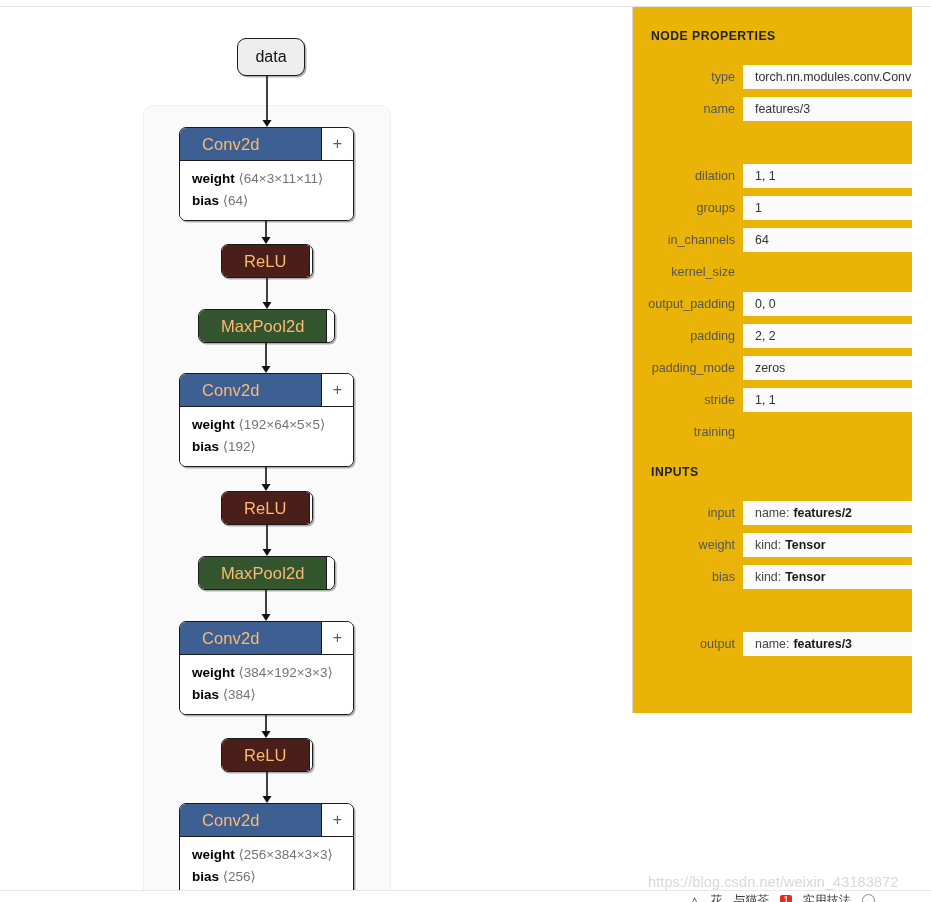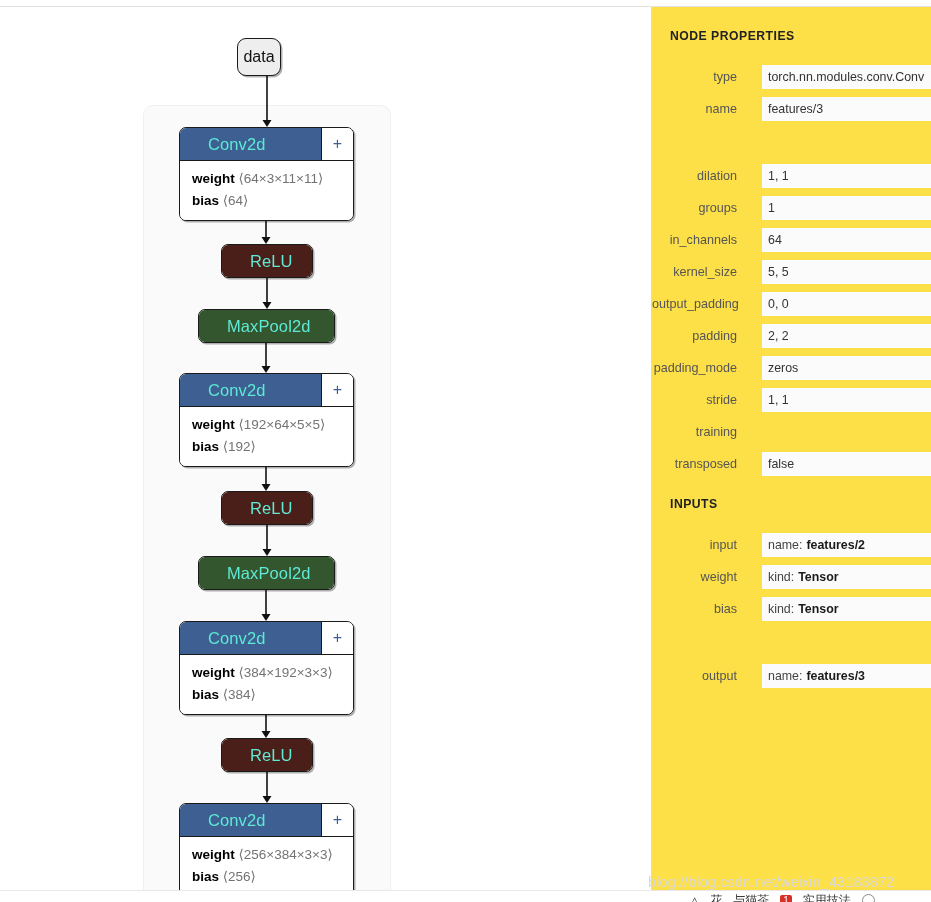--- a/index.html
+++ b/index.html
@@ -70,23 +70,23 @@
   .node-head {
     display: flex;
     align-items: stretch;
     height: 32px;
   }
 
   .node-title {
     flex: 1 1 auto;
     display: flex;
     align-items: center;
-    padding: 0 28px;
+    padding: 0 22px;
     font-size: 16.5px;
-    color: #5eead4;
+    color: #fdba74;
     letter-spacing: 0.1px;
     white-space: nowrap;
   }
 
   .node-plus {
     flex: 0 0 32px;
     display: flex;
     align-items: center;
     justify-content: center;
     background: #ffffff;
@@ -134,24 +134,24 @@
   }
 
   
   .edge { position: absolute; overflow: visible; }
   .edge line { stroke: #111111; stroke-width: 1.6; }
   .edge polygon { fill: #111111; }
 
   
   #sidebar {
     position: absolute;
-    top: 7px; left: 651px;
+    top: 7px; left: 632px;
     width: 280px;
-    height: 895px;
-    background: #fde047;
+    height: 706px;
+    background: #eab308;
     border-left: 1px solid #d9d9d9;
     overflow: hidden;
   }
 
   .sb-section-title {
     font-size: 12.2px;
     font-weight: bold;
     color: #222222;
     letter-spacing: 0.5px;
     padding-left: 18px;
@@ -160,34 +160,34 @@
   .sb-row {
     display: flex;
     align-items: center;
     height: 24px;
     margin-bottom: 8px;
   }
 
   .sb-label {
     flex: 0 0 110px;
     text-align: right;
-    padding-right: 25px;
+    padding-right: 8px;
     font-size: 12.6px;
     color: #555555;
     white-space: nowrap;
     overflow: hidden;
   }
 
   .sb-value {
     flex: 1 1 auto;
     height: 24px;
     background: #fbfbfb;
     display: flex;
     align-items: center;
-    padding: 0 6px;
+    padding: 0 12px;
     font-size: 12.4px;
     color: #333333;
     white-space: nowrap;
     overflow: hidden;
   }
   .sb-value .pfx { color: #444444; margin-right: 4px; }
   .sb-value .strong { font-weight: bold; color: #1a1a1a; }
 
   .sec-gap-lg { height: 22px; }
   .sec-gap-sm { height: 13px; }
@@ -317,21 +317,21 @@
             <div class="node-title">Conv2d</div>
             <div class="node-plus">+</div>
           </div>
           <div class="node-body">
             <div class="attr-line"><span class="k">weight</span> <span class="v">⟨256×384×3×3⟩</span></div>
             <div class="attr-line"><span class="k">bias</span> <span class="v">⟨256⟩</span></div>
           </div>
         </div>
       </div>
 
-    <div class="io-node" id="io-data" style="left:237px; top:31px; width:44px; height:38px;">
+    <div class="io-node" id="io-data" style="left:237px; top:31px; width:68px; height:38px;">
       <span>data</span>
     </div>
 
     <svg class="edge" id="edge-layer" style="left:0; top:0; width:650px; height:895px;">
         <line x1="267" y1="69" x2="267" y2="114"></line>
         <polygon points="262.5,113 271.5,113 267,120"></polygon>
         <line x1="266" y1="214" x2="266" y2="231"></line>
         <polygon points="261.5,230 270.5,230 266,237"></polygon>
         <line x1="267" y1="271" x2="267" y2="296"></line>
         <polygon points="262.5,295 271.5,295 267,302"></polygon>
@@ -388,23 +388,20 @@
           </div>
         </div>
         <div class="sb-row">
           <div class="sb-label">in_channels</div>
           <div class="sb-value">
             <span>64</span>
           </div>
         </div>
         <div class="sb-row">
           <div class="sb-label">kernel_size</div>
-          <div class="sb-value">
-            <span>5, 5</span>
-          </div>
         </div>
         <div class="sb-row">
           <div class="sb-label">output_padding</div>
           <div class="sb-value">
             <span>0, 0</span>
           </div>
         </div>
         <div class="sb-row">
           <div class="sb-label">padding</div>
           <div class="sb-value">
@@ -418,26 +415,20 @@
           </div>
         </div>
         <div class="sb-row">
           <div class="sb-label">stride</div>
           <div class="sb-value">
             <span>1, 1</span>
           </div>
         </div>
         <div class="sb-row">
           <div class="sb-label">training</div>
-        </div>
-        <div class="sb-row">
-          <div class="sb-label">transposed</div>
-          <div class="sb-value">
-            <span>false</span>
-          </div>
         </div>
       </div>
 
     <div class="sec-gap-sm"></div>
     <div class="sb-section-title">INPUTS</div>
     <div class="sec-gap-lg"></div>
     <div id="sb-inputs">
         <div class="sb-row">
           <div class="sb-label">input</div>
           <div class="sb-value">
@@ -468,21 +459,21 @@
           <div class="sb-label">output</div>
           <div class="sb-value">
             <span class="pfx">name:</span>
             <span class="strong">features/3</span>
           </div>
         </div>
       </div>
 
   </div>
 
-  <div class="watermark">blog://blog.csdn.net/weixin_43183872</div>
+  <div class="watermark">https://blog.csdn.net/weixin_43183872</div>
 
   <div class="os-bar">
     <div class="os-bar-inner">
       <span>△</span>
       <span>花</span>
       <span>与猫茶</span>
       <span class="os-chip">1</span>
       <span>实用技法</span>
       <span class="os-circle"></span>
     </div>

